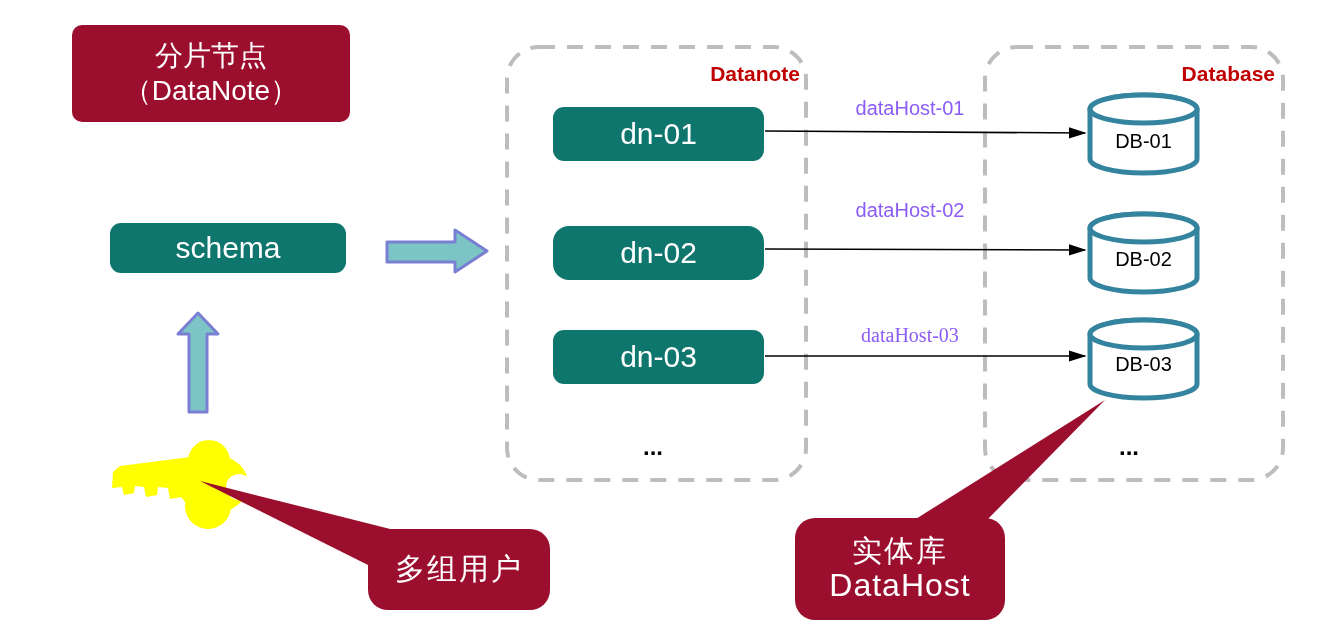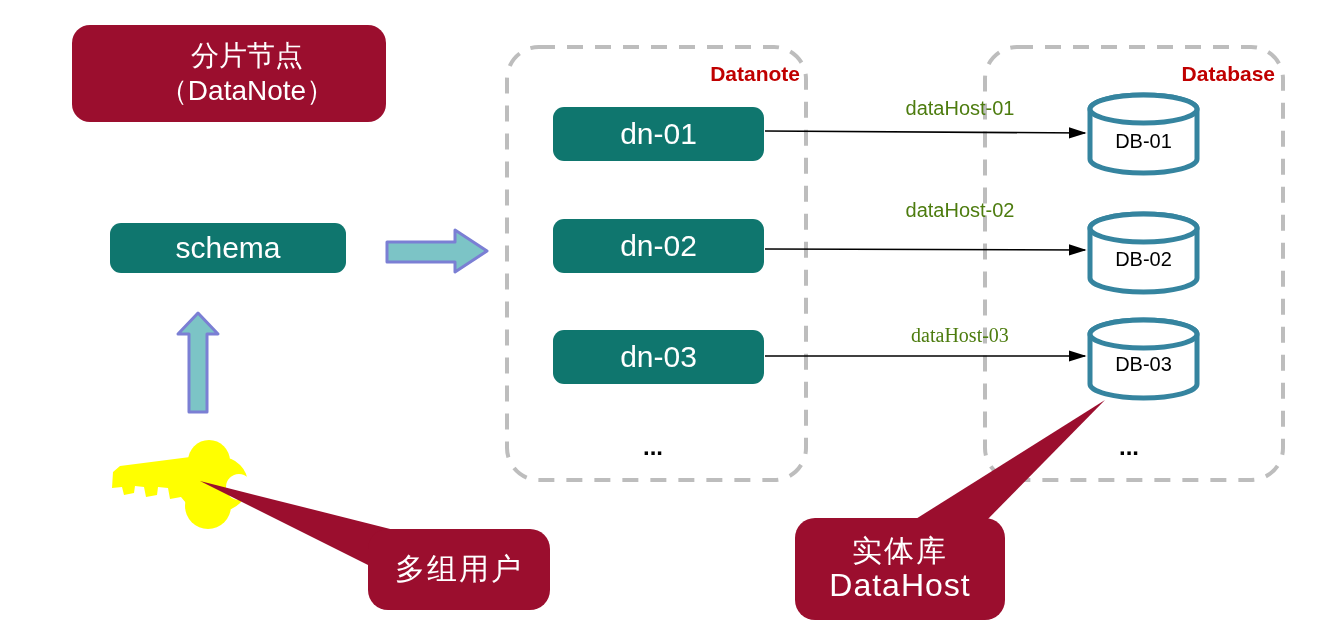--- a/index.html
+++ b/index.html
@@ -3,30 +3,30 @@
 <meta charset="utf-8">
 <style>
   html,body{margin:0;padding:0;background:#ffffff;}
   .stage{
     position:relative;width:1322px;height:631px;background:#ffffff;overflow:hidden;
     font-family:"Liberation Sans", sans-serif;
   }
   .stage svg.layer{position:absolute;left:0;top:0;}
   .abs{position:absolute;display:flex;align-items:center;justify-content:center;}
   .col{flex-direction:column;}
-  .maroon-box{background:#9B0E2E;color:#ffffff;border-radius:18px;text-align:center;padding-left:36px;}
+  .maroon-box{background:#9B0E2E;color:#ffffff;border-radius:10px;text-align:center;}
   .green-box{background:#0f766e;color:#ffffff;border-radius:11px;text-align:center;}
   .title-box{left:72px;top:25px;width:278px;height:97px;font-size:28px;line-height:1.22;}
   .schema-box{left:110px;top:223px;width:236px;height:50px;font-size:30px;}
   .dn-box{left:553px;width:211px;height:54px;font-size:30px;}
-  .dn-1{top:107px;}.dn-2{top:219px;}.dn-3{top:330px;}
+  .dn-1{top:107px;}.dn-2{top:226px;border-radius:16px;}.dn-3{top:330px;}
   .group-label{color:#C00000;font-weight:bold;font-size:21px;justify-content:flex-end;}
   .datanote-label{left:620px;top:62px;width:180px;}
   .database-label{left:1098px;top:62px;width:177px;}
-  .host-label{left:850px;width:220px;font-size:20px;color:#4d7c0f;}
+  .host-label{left:800px;width:220px;font-size:20px;color:#8b5cf6;}
   .host-1{top:97px;}.host-2{top:199px;}.host-3{top:324px;font-family:Liberation Serif, serif;}
   .db-label{left:1090px;width:107px;font-size:20px;color:#000;}
   .db-1{top:130px;}.db-2{top:248px;}.db-3{top:353px;align-items:center;}
   .ellipsis{font-size:24px;font-weight:bold;color:#000;width:50px;top:433px;}
   .ell-dn{left:628px;}
   .ell-db{left:1104px;}
   .callout{background:#9B0E2E;color:#ffffff;border-radius:20px;text-align:center;}
   .callout-users{left:368px;top:529px;width:182px;height:81px;}
   .callout-datahost{left:795px;top:518px;width:210px;height:102px;line-height:1.12;}
   .serif-cn{font-family:"Liberation Serif","DejaVu Serif",serif;font-size:30px;letter-spacing:2px;}

